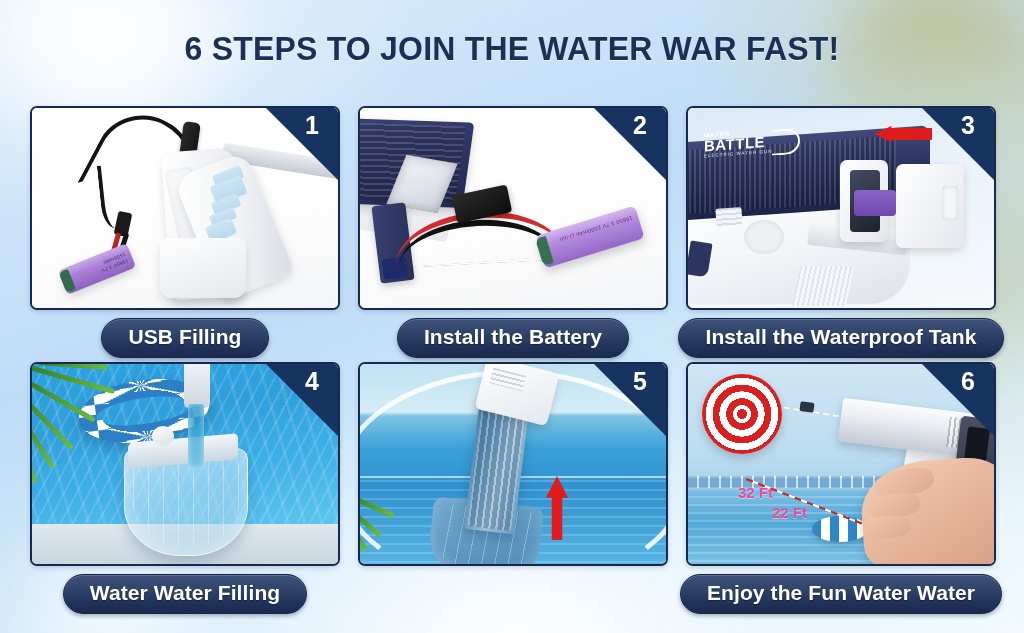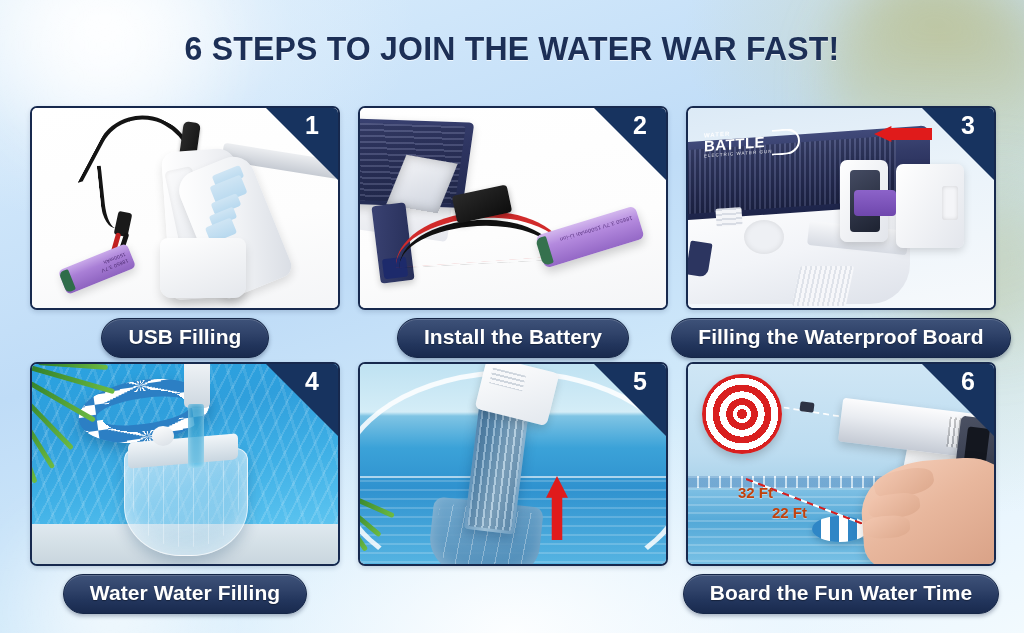--- a/index.html
+++ b/index.html
@@ -480,21 +480,21 @@
     position:absolute; left:124px; top:152px; width:56px; height:26px; border-radius:50%;
     background: repeating-linear-gradient(90deg,#2f86c6 0 9px, #ffffff 9px 18px);
     box-shadow: 0 3px 6px rgba(0,30,60,0.2);
   }
   .p6-dline {
     position:absolute; left:58px; top:114px; width:136px; height:2px;
     background: repeating-linear-gradient(90deg,#d61f1f 0 7px, #ffffff 7px 13px);
     transform: rotate(21deg); transform-origin: left center;
   }
   .p6-dist {
-    position:absolute; color:#c2410c; font-weight:700; font-size:15px;
+    position:absolute; color:#ec4899; font-weight:700; font-size:15px;
     text-shadow: 0 1px 1px rgba(255,255,255,0.5);
   }
   .p6-d32 { left:50px; top:120px; }
   .p6-d22 { left:84px; top:140px; }
 </style>
 </head>
 <body>
 
 <div id="infographic">
 
@@ -585,21 +585,21 @@
         </div>
         <div class="p3-purple"></div>
         <div class="p3-board">
           <div class="p3-board-notch"></div>
         </div>
         <div class="p3-arrow"></div>
         <div class="corner"></div>
         <div class="corner-num">3</div>
       </div>
       <div class="pill-wrap">
-        <div class="pill">Filling the Waterproof Board</div>
+        <div class="pill">Install the Waterproof Tank</div>
       </div>
     </div>
 
     <div class="step">
       <div class="photo">
         <div class="scene-pool"></div>
         <div class="p4-deck"></div>
         <div class="p4-ring"></div>
         <div class="p4-ring-stripes"></div>
         <div class="p4-palm">
@@ -673,18 +673,18 @@
           <div class="p6-mag-in"></div>
         </div>
         <div class="p6-hand"></div>
         <div class="p6-finger p6-f1"></div>
         <div class="p6-finger p6-f2"></div>
         <div class="p6-finger p6-f3"></div>
         <div class="corner"></div>
         <div class="corner-num">6</div>
       </div>
       <div class="pill-wrap">
-        <div class="pill">Board the Fun Water Time</div>
+        <div class="pill">Enjoy the Fun Water Water</div>
       </div>
     </div>
 
   </div>
 </div>
 
 </body></html>

